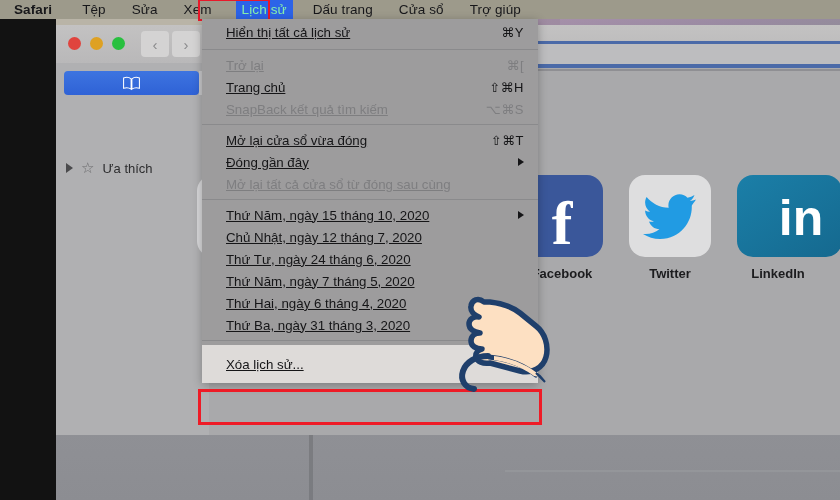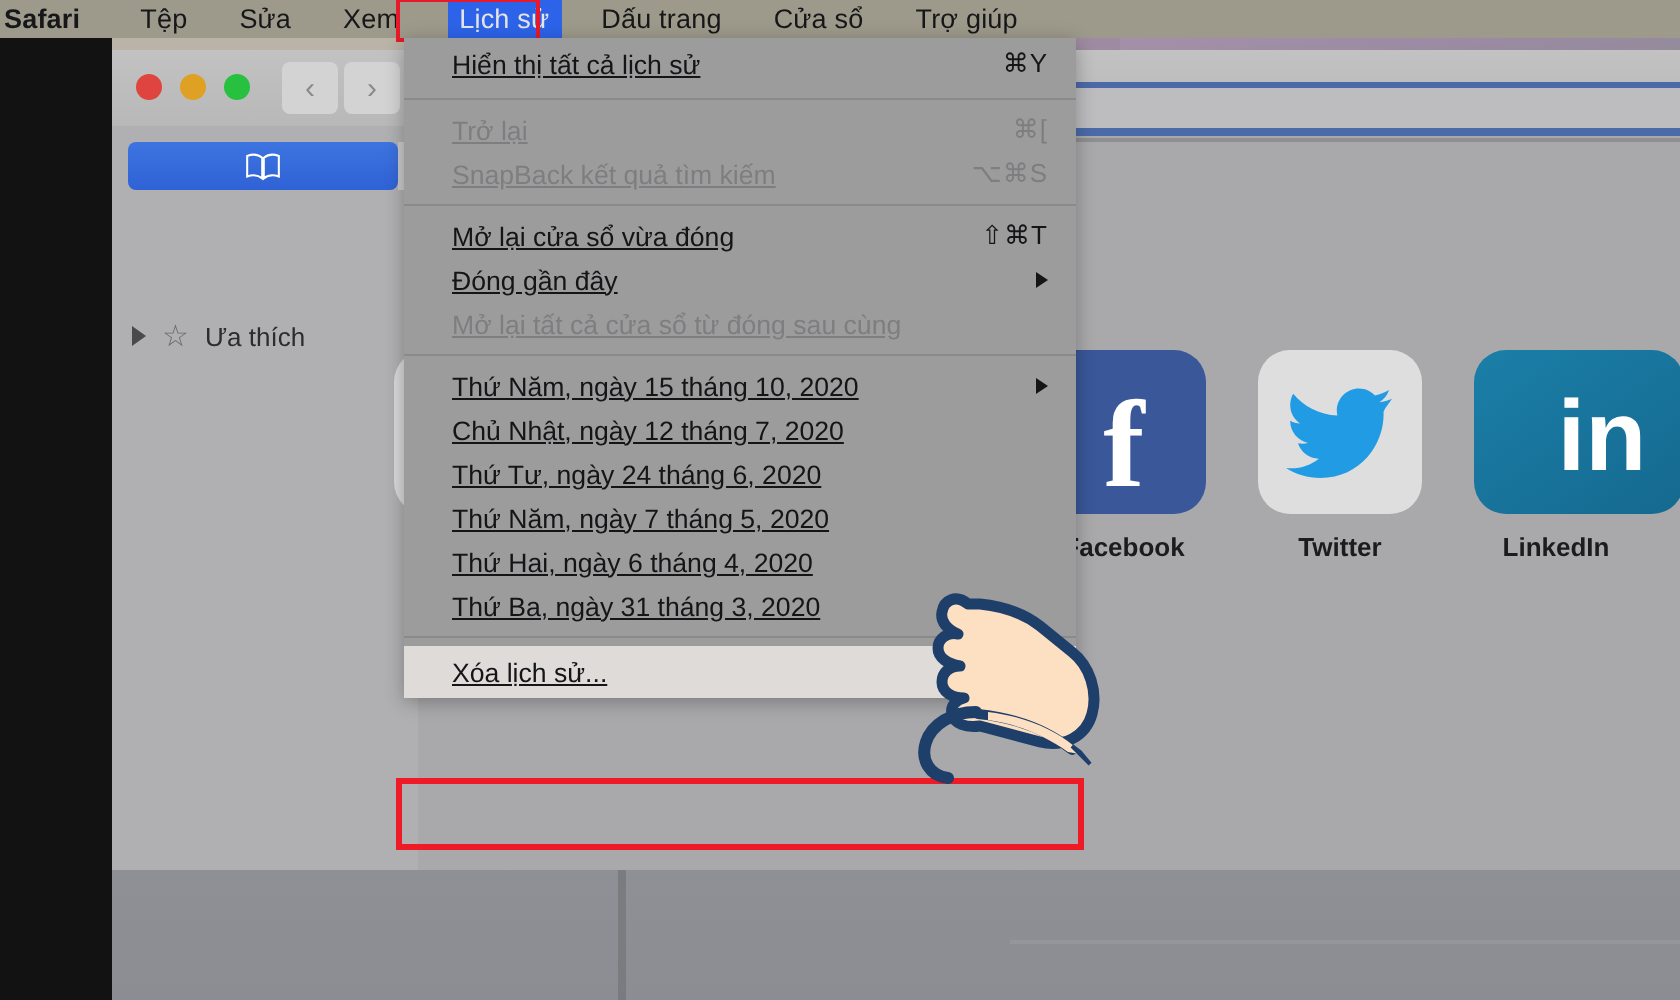--- a/index.html
+++ b/index.html
@@ -18,24 +18,24 @@
     background:linear-gradient(170deg,#ab93ad 0%,#9a8aa2 60%,#8f8d96 100%);}
   .bg-dark-left{position:absolute;left:0;top:18px;width:56px;height:482px;background:#121212;}
   .bg-strip-top{position:absolute;left:0;top:18px;width:210px;height:7px;background:#b9b4a7;}
   .bg-bottom{position:absolute;left:56px;top:432px;width:784px;height:68px;
     background:linear-gradient(180deg,#8f9095 0%,#8c8d92 100%);}
   .bg-divider{position:absolute;left:309px;top:424px;width:4px;height:76px;background:#74757a;opacity:.75;}
   .bg-softline{position:absolute;left:505px;top:470px;width:335px;height:2px;background:#9a9b9f;opacity:.6;}
 
   
   .menubar{position:absolute;left:0;top:0;width:840px;height:19px;
-    background:#9d9a8b;display:flex;align-items:center;padding-left:2px;box-sizing:border-box;}
+    background:#9d9a8b;display:flex;align-items:center;padding-left:14px;box-sizing:border-box;}
   .menubar .mi{font-size:13.5px;color:#17171a;margin-right:26px;white-space:nowrap;letter-spacing:.1px;}
   .menubar .mi.bold{font-weight:bold;margin-right:30px;}
-  .menubar .mi.hl{position:relative;color:#e5e5e5;background:#2c63e8;
+  .menubar .mi.hl{position:relative;color:#86efac;background:#2c63e8;
     padding:2px 6px 3px 6px;margin-right:20px;margin-left:-2px;}
   .hl-ring{position:absolute;left:198px;top:-1px;width:72px;height:22px;
     border:2.5px solid #e8192a;box-sizing:border-box;}
 
   
   .win{position:absolute;left:56px;top:25px;width:784px;height:410px;
     background:#b4b4b6;}
   .win-titlebar{position:absolute;left:0;top:0;width:784px;height:38px;
     background:linear-gradient(180deg,#c3c2c2 0%,#b9b8b9 100%);}
   .lights{position:absolute;left:12px;top:12px;display:flex;gap:9px;}
@@ -89,21 +89,21 @@
     box-shadow:0 2px 9px rgba(0,0,0,.28);}
   .mrow{display:flex;align-items:center;height:22px;padding:0 14px 0 24px;
     font-size:13.3px;color:#151517;white-space:nowrap;}
   .mrow.dis{color:#7e7e80;}
   .mrow .lbl{flex:1;text-decoration:underline;}
   .mrow .key{font-size:13px;color:#151517;letter-spacing:.5px;}
   .mrow.dis .key{color:#7e7e80;}
   .mrow .arrow{width:0;height:0;border-left:6px solid #151517;border-top:4.5px solid transparent;border-bottom:4.5px solid transparent;}
   .msep{height:1px;background:#8a8a8c;margin:4px 0;}
   .mrow.first{height:26px;}
-  .mrow.clear{height:26px;background:#dedbd9;}
+  .mrow.clear{height:38px;background:#dedbd9;}
 
   .clear-ring{position:absolute;left:198px;top:389px;width:344px;height:36px;
     border:3px solid #ee1b26;box-sizing:border-box;}
 
   
   .hand{position:absolute;left:448px;top:276px;width:120px;height:118px;}
 </style>
 </head>
 <body>
 
@@ -239,20 +239,24 @@
 
   <div class="menu" id="menu">
       <div class="mrow first">
         <span class="lbl">Hiển thị tất cả lịch sử</span>
         <span class="key">⌘Y</span>
       </div>
       <div class="msep"></div>
       <div class="mrow dis">
         <span class="lbl">Trở lại</span>
         <span class="key">⌘[</span>
+      </div>
+      <div class="mrow">
+        <span class="lbl">Trang chủ</span>
+        <span class="key">⇧⌘H</span>
       </div>
       <div class="mrow dis">
         <span class="lbl">SnapBack kết quả tìm kiếm</span>
         <span class="key">⌥⌘S</span>
       </div>
       <div class="msep"></div>
       <div class="mrow">
         <span class="lbl">Mở lại cửa sổ vừa đóng</span>
         <span class="key">⇧⌘T</span>
       </div>

